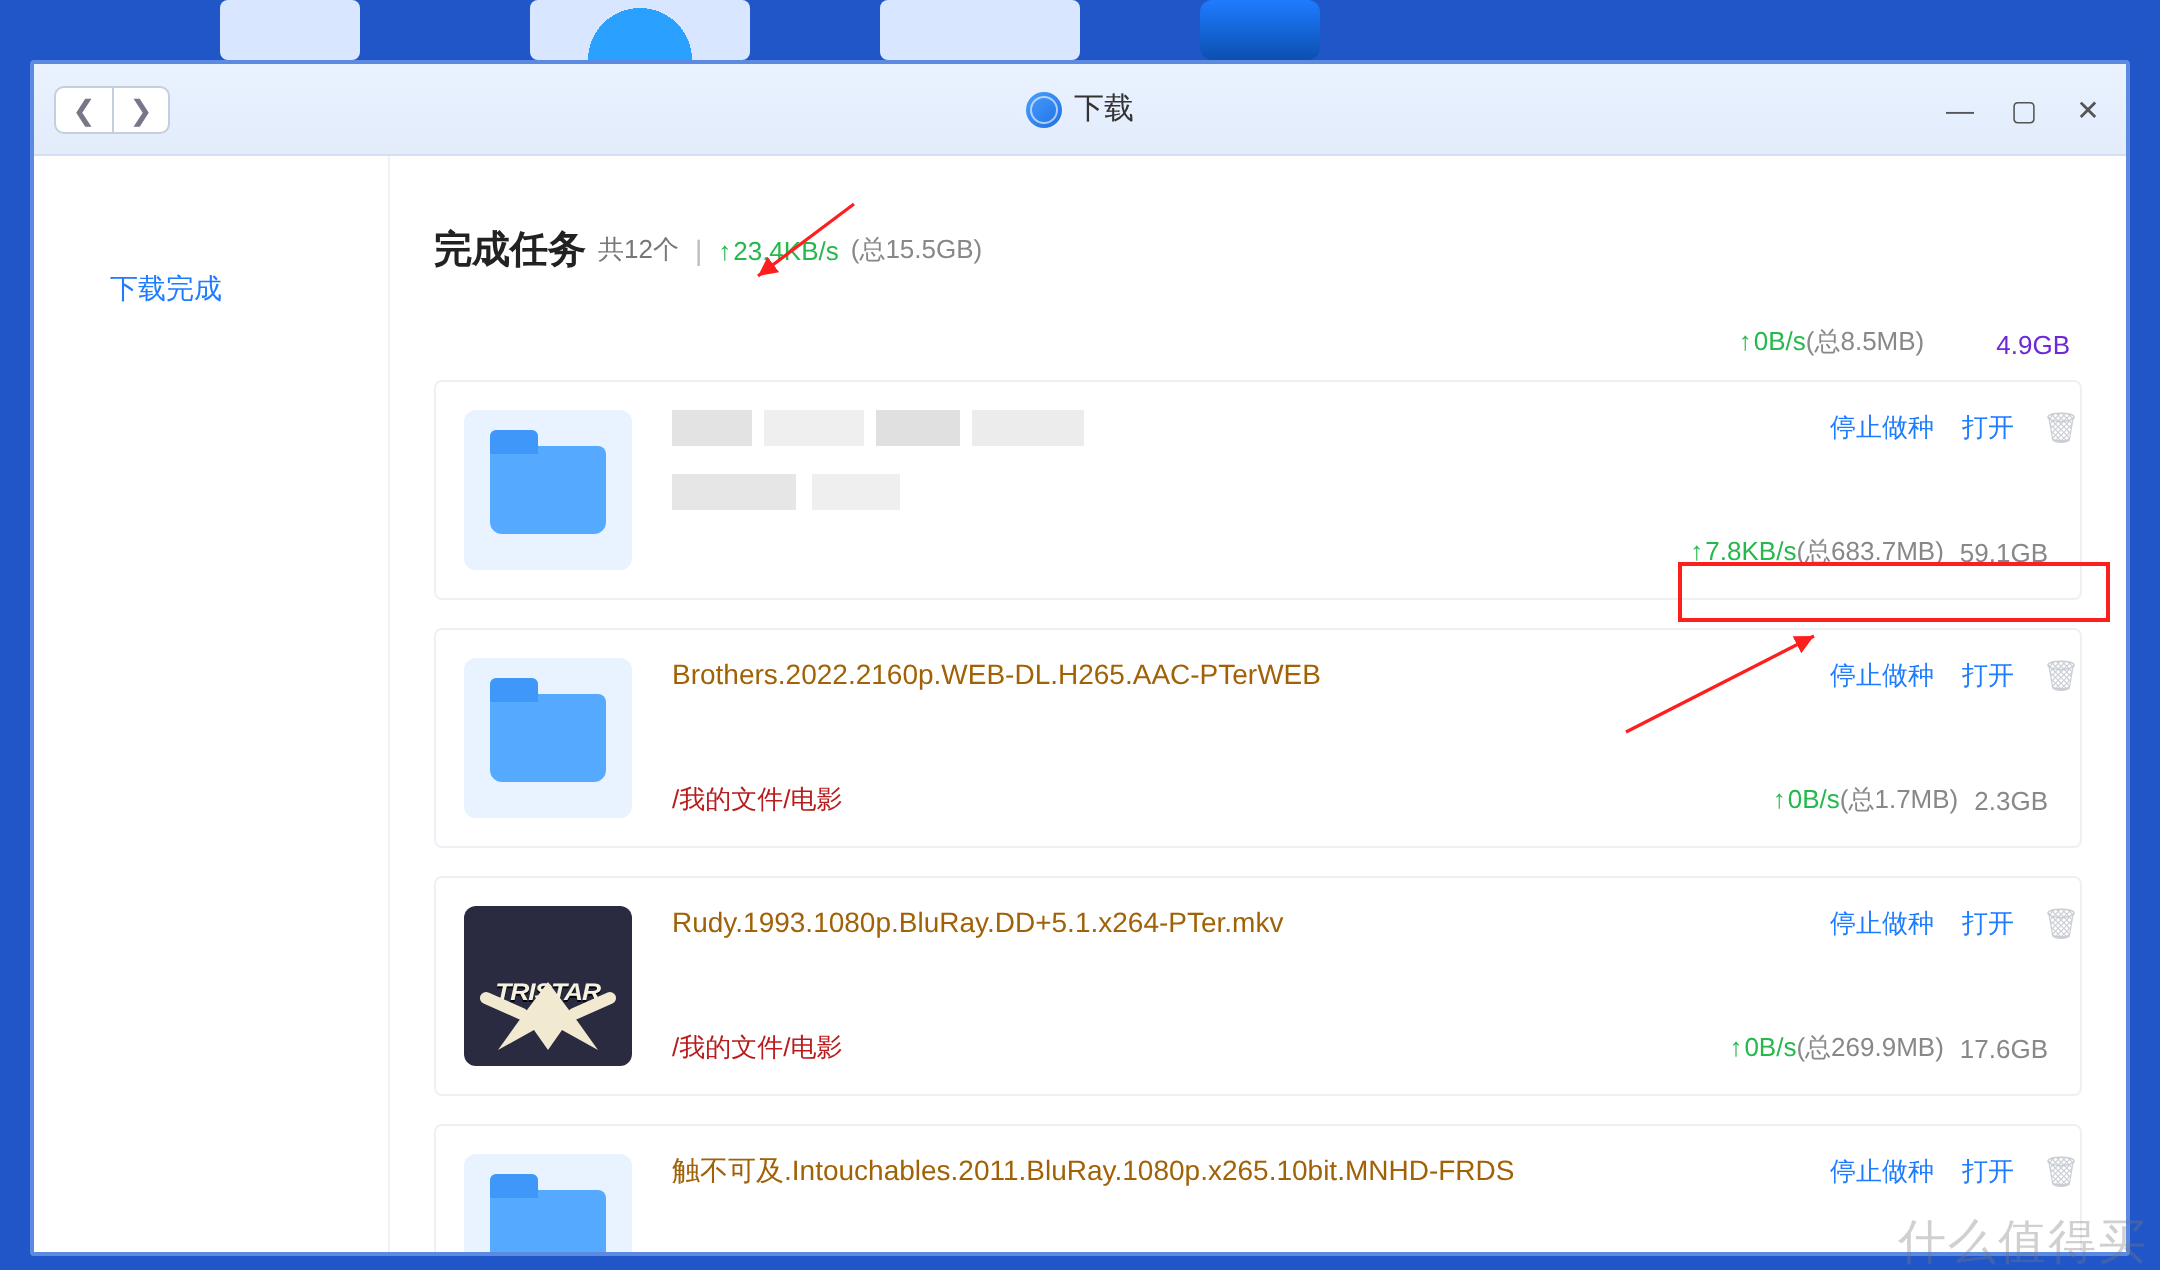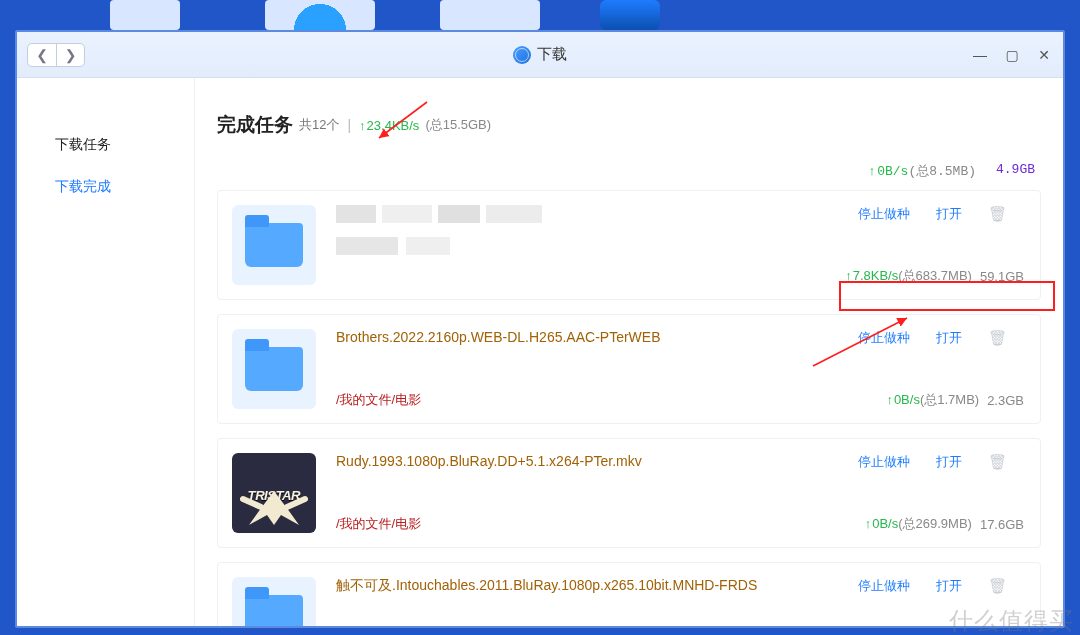--- a/index.html
+++ b/index.html
@@ -32,21 +32,21 @@
   .page-title { font-size:19px; font-weight:600; color:#222; }
   .count { font-size:13px; color:#777; margin-left:6px;}
   .divider-v { margin:0 8px; color:#bbb; font-size:14px;}
   .up-arrow { color:#25b84c; font-size:13px; margin-right:1px;}
   .speed { font-size:13px; color:#25b84c;}
   .total { font-size:13px; color:#888; margin-left:6px;}
   .toolbar { margin-left:auto; display:flex; gap:8px; align-items:center;}
   .tb-btn { background:#f3f5f8; border-radius:5px; padding:7px 14px; font-size:13px; color:#444;}
   .tb-icon { width:30px; height:30px; background:#f3f5f8; border-radius:5px; display:flex; align-items:center; justify-content:center; color:#888; font-size:14px;}
   .list { margin-top:18px; }
-  .row0-meta { display:flex; justify-content:flex-end; align-items:flex-start; gap:20px; padding:6px 6px 10px 0; font-size:13px;font-family:Liberation Mono, monospace;}
+  .row0-meta { display:flex; justify-content:flex-end; align-items:flex-end; gap:36px; padding:6px 6px 10px 0; font-size:13px;}
   .row0-meta .spd { color:#25b84c;}
   .row0-meta .spd .paren { color:#888;}
   .row0-meta .sz { color:#6d28d9;}
   .item {
     border:1px solid #edf0f5; border-radius:4px; background:#fff;
     margin-bottom:14px; padding:14px 16px 14px 14px; display:flex; gap:20px;
     position:relative; min-height:104px;
   }
   .thumb { width:84px; height:80px; background:#e9f3ff; border-radius:6px; display:flex; align-items:center; justify-content:center; }
   .folder-ic {
@@ -57,21 +57,21 @@
   .tristar {
     color:#f6f2e0; font-weight:700; font-style:italic; font-size:12px;
     text-shadow:0 1px 0 #000; letter-spacing:-0.5px; transform:scaleX(1.1);
   }
   .pegasus { position:absolute; bottom:4px; left:0; right:0; display:flex; justify-content:center;}
   .pegasus svg { width:70px; height:44px;}
   .thumb.poster-inner { display:flex; flex-direction:column; align-items:center; padding-top:6px;}
   .content { flex:1; display:flex; flex-direction:column; justify-content:space-between; }
   .content .title { font-size:14px; color:#a16207; }
   .content .path { font-size:13px; color:#b91c1c; margin-top:6px;}
-  .actions { position:absolute; right:33px; top:14px; display:flex; gap:26px; align-items:center; font-size:13px;}
+  .actions { position:absolute; right:0; top:14px; display:flex; gap:14px; align-items:center; font-size:13px;}
   .actions a { color:#1e7cff; text-decoration:none;}
   .trash { color:#c9cdd4; font-size:15px;}
   .meta { position:absolute; right:16px; bottom:14px; display:flex; gap:8px; align-items:center; font-size:13px;}
   .meta .spd { color:#25b84c;}
   .meta .spd .paren { color:#888;}
   .meta .sz { color:#888;}
   .pixelated {
     width:260px; height:54px;
     background:
       linear-gradient(#e3e3e3,#e3e3e3) 0 0/40px 18px no-repeat,
@@ -117,21 +117,20 @@
     </div>
     <div class="win-controls">
       <span>—</span>
       <span>▢</span>
       <span>✕</span>
     </div>
   </div>
 
   <div class="body">
     <div class="sidebar">
-      <div class="side-item">下载任务</div>
       <div class="side-item active">下载完成</div>
     </div>
 
     <div class="main">
 
       <div class="header-row">
         <span class="page-title">完成任务</span>
         <span class="count">共12个</span>
         <span class="divider-v">|</span>
         <span class="up-arrow">↑</span>

